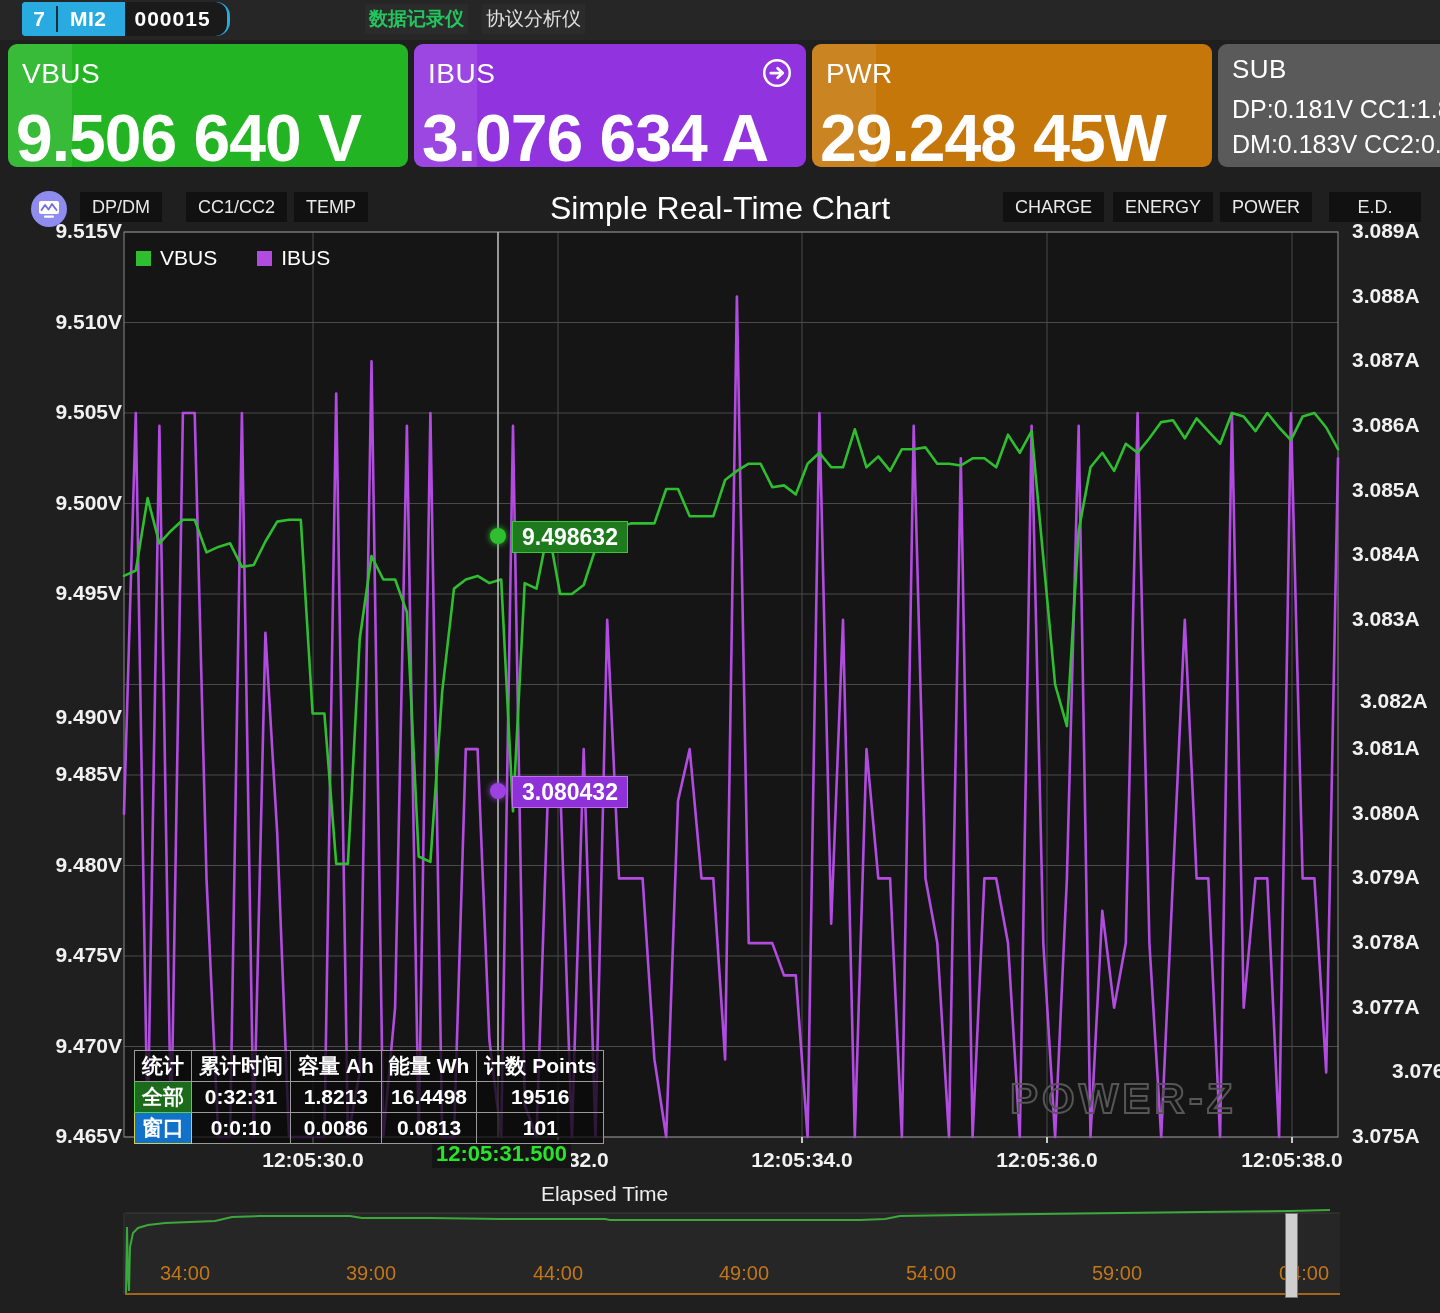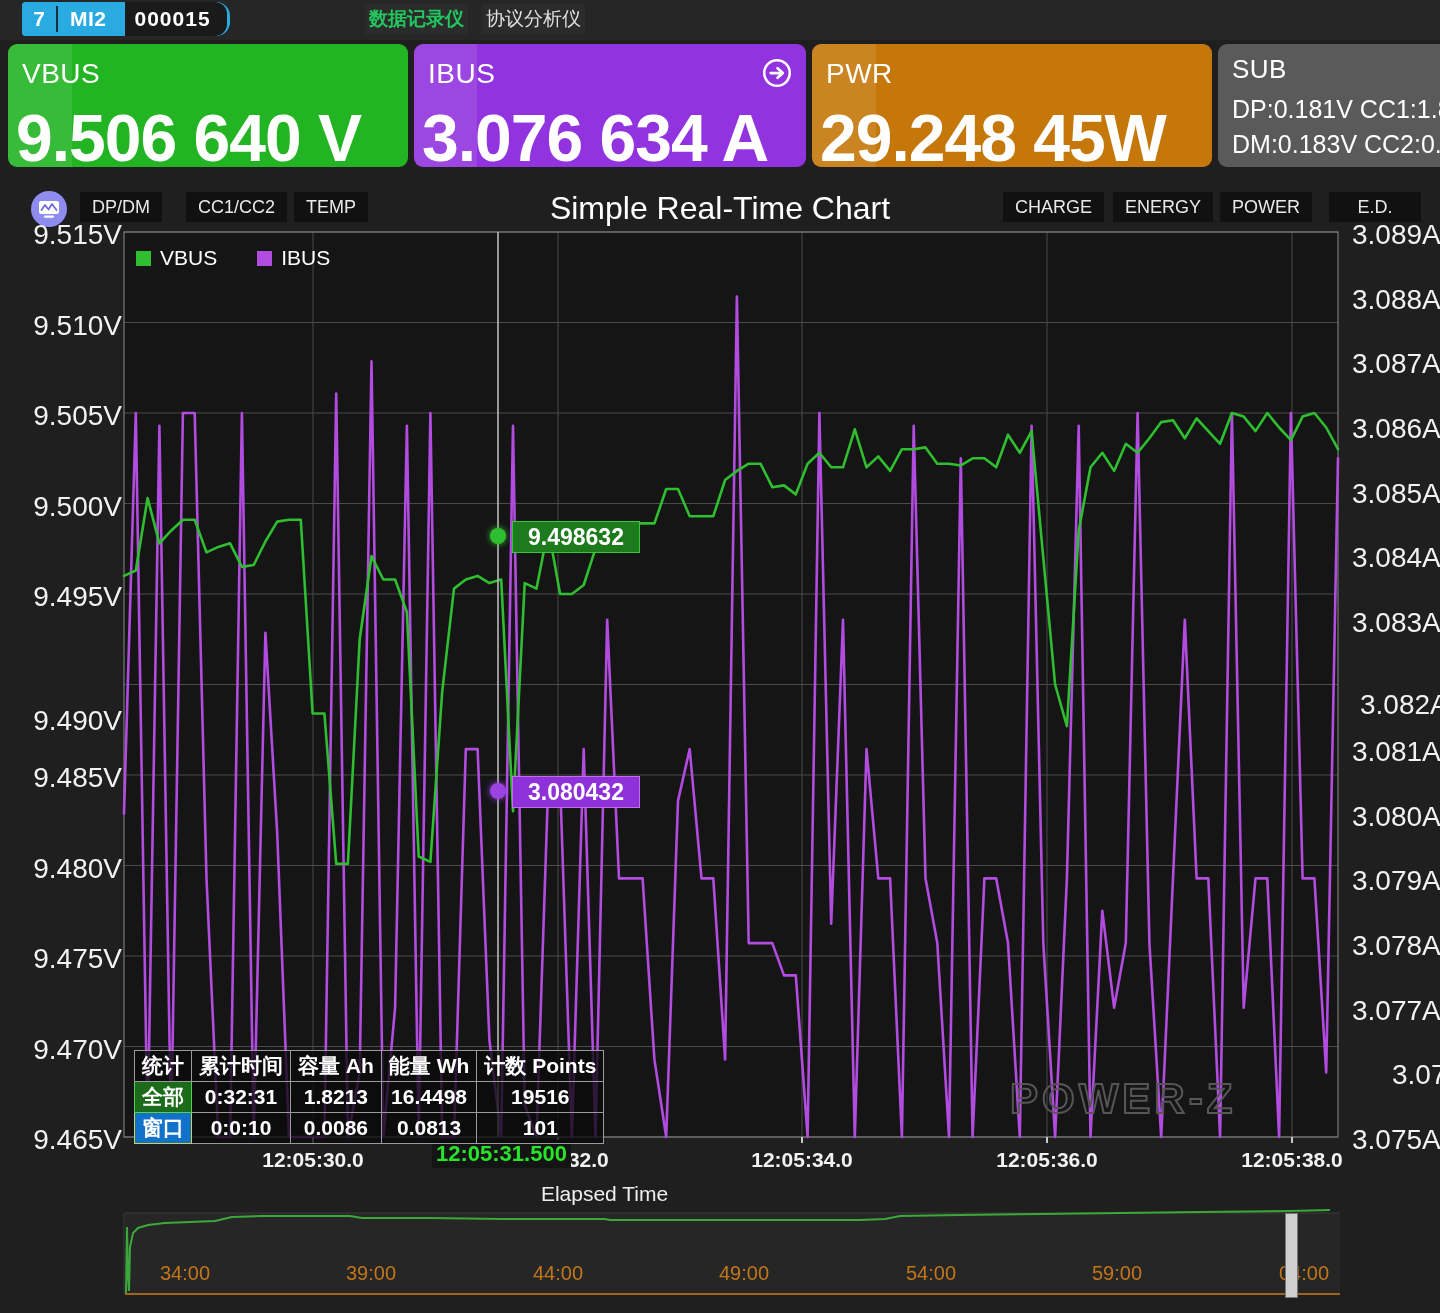--- a/index.html
+++ b/index.html
@@ -54,32 +54,32 @@
   #tb-charge{left:1003px;}
   #tb-energy{left:1113px;}
   #tb-power{left:1220px;}
   #tb-ed{left:1329px;width:92px;padding:0;}
   .chart-title{position:absolute;left:0;top:190px;width:1440px;text-align:center;
                font-size:32px;color:#fff;pointer-events:none;}
 
   
   .plotwrap{position:absolute;left:0;top:228px;width:1440px;height:915px;}
   #plot-svg{position:absolute;left:0;top:0;}
-  .ytick{position:absolute;font-size:28px;font-weight:normal;color:#f2f2f2;white-space:nowrap;}
+  .ytick{position:absolute;font-size:21px;font-weight:bold;color:#f2f2f2;white-space:nowrap;}
   .ytick.left{right:1318px;text-align:right;}
   .ytick.right{left:1352px;}
   .xtick{position:absolute;font-size:21px;font-weight:bold;color:#f2f2f2;white-space:nowrap;
          transform:translateX(-50%);}
   .xaxis-title{position:absolute;top:1182px;width:1209px;text-align:center;font-size:21px;color:#eee;}
 
   .legend{position:absolute;left:136px;top:246px;display:flex;gap:40px;align-items:center;}
   .legend .entry{display:flex;gap:9px;align-items:center;font-size:21px;color:#fff;}
   .legend .sw{width:15px;height:15px;display:inline-block;}
 
-  .tooltip{position:absolute;display:flex;align-items:center;height:30px;padding:0 15px;
+  .tooltip{position:absolute;display:flex;align-items:center;height:30px;padding:0 9px;
            font-size:23px;font-weight:bold;color:#fff;white-space:nowrap;}
   #tt-vbus{left:512px;top:521px;background:#1d7a1d;border:1px solid #39c739;}
   #tt-ibus{left:512px;top:776px;background:#8e31d8;border:1px solid #c16ef0;}
   .ttdot{position:absolute;width:16px;height:16px;border-radius:50%;}
   #dot-vbus{left:490px;top:528px;background:#2fbe2f;box-shadow:0 0 6px #2fbe2f;}
   #dot-ibus{left:490px;top:783px;background:#9c42e0;box-shadow:0 0 6px #9c42e0;}
 
   
   .cursor-time{position:absolute;left:432px;top:1140px;background:#141414;color:#28e428;
                font-size:22px;font-weight:bold;padding:1px 4px;}

